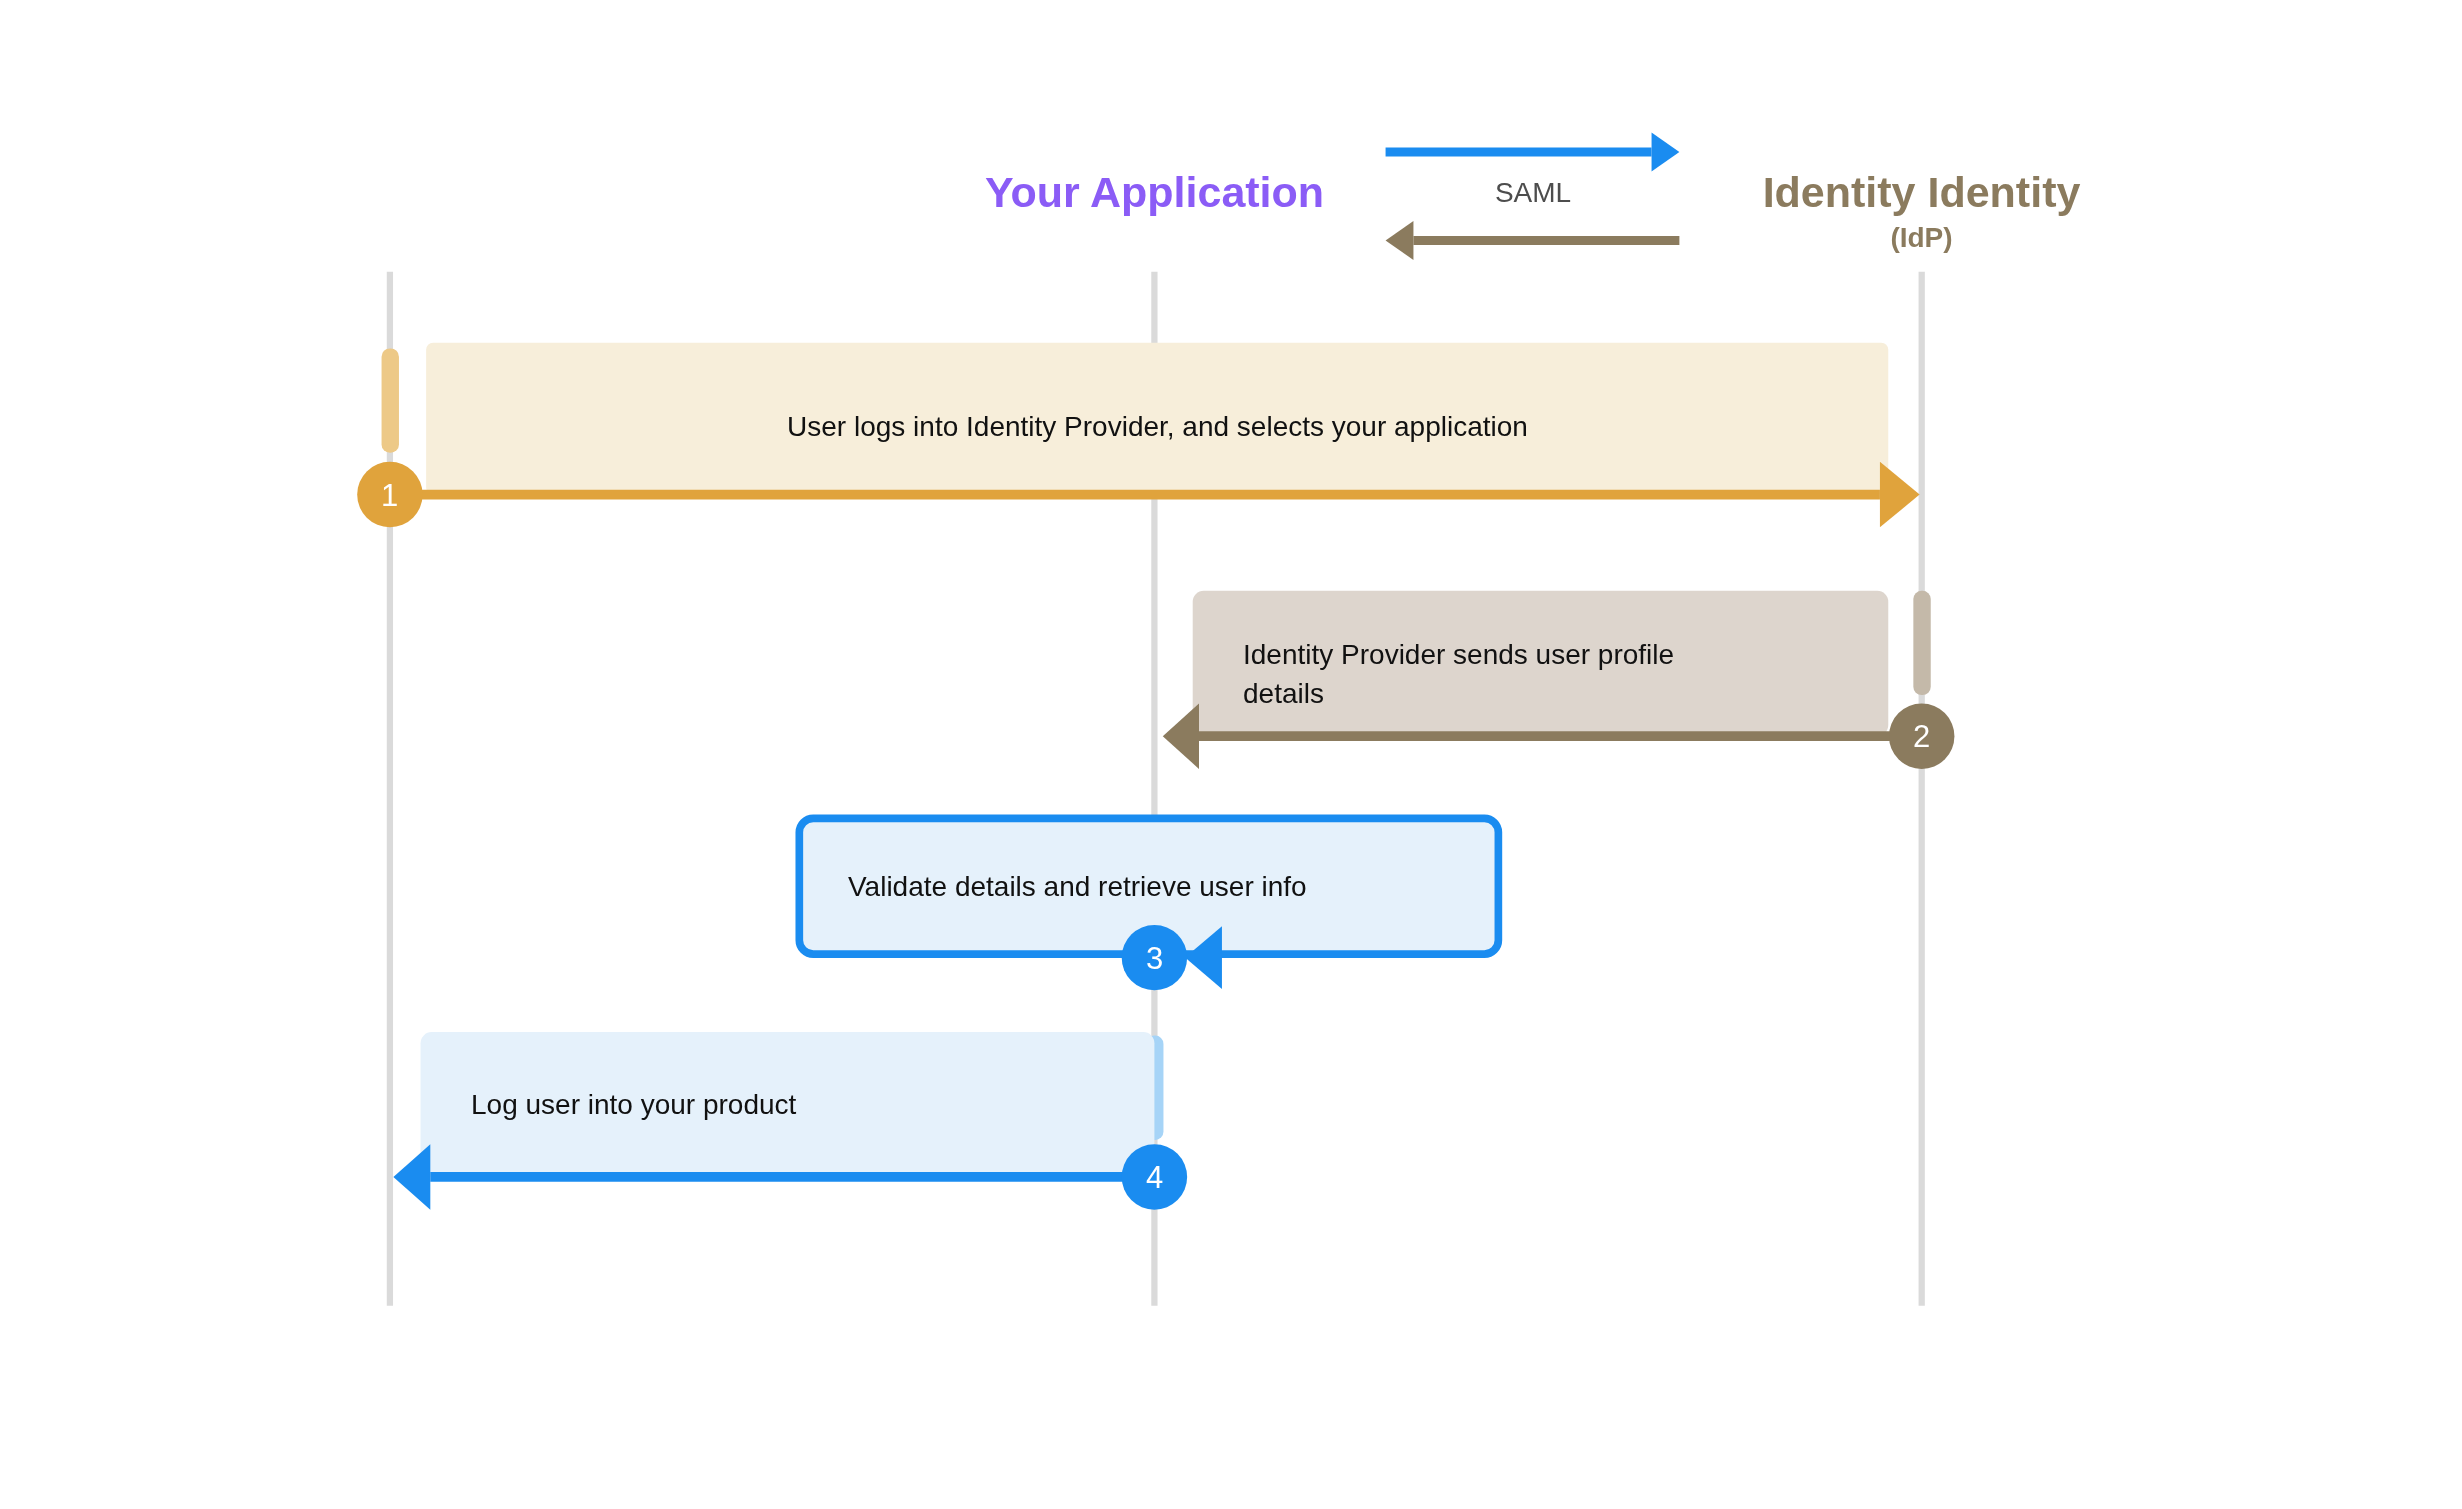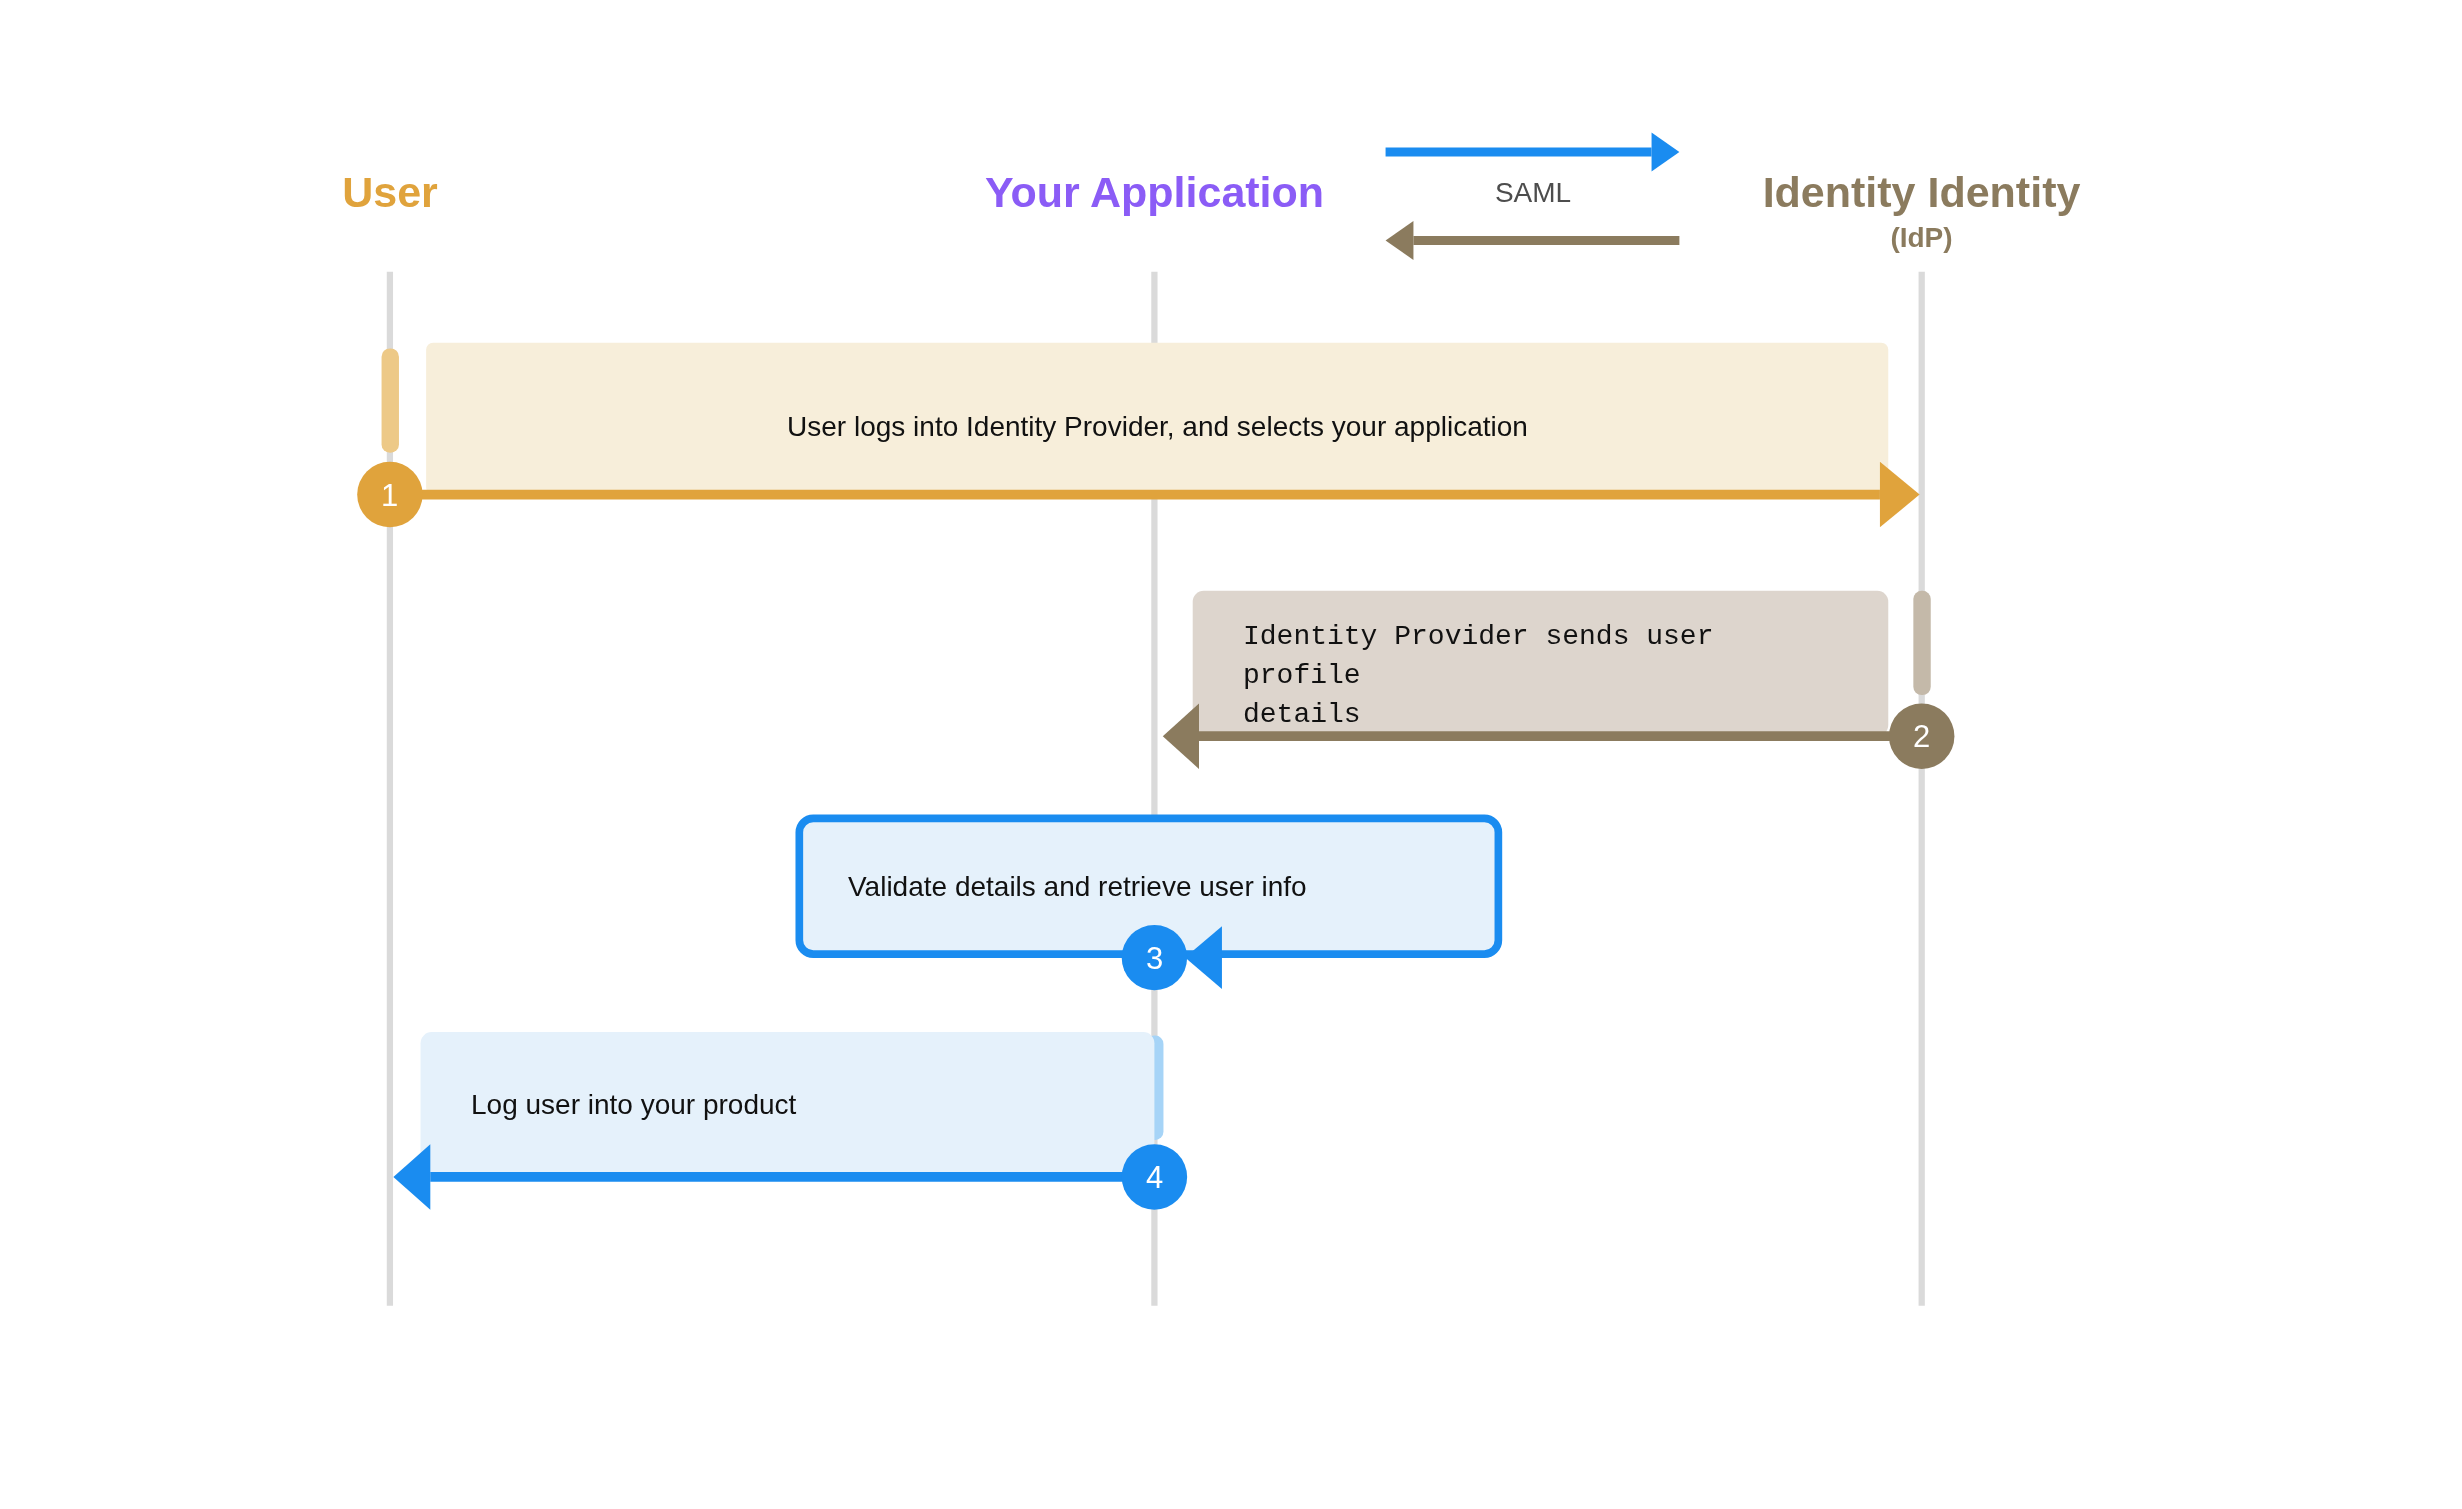--- a/index.html
+++ b/index.html
@@ -117,32 +117,31 @@
     <g>
       <rect x="1646" y="1487" width="25" height="150" rx="12" fill="#a6d4f7"></rect>
       <rect x="604" y="1482" width="1054" height="208" rx="16" fill="#e5f1fb"></rect>
       <line x1="618" y1="1690" x2="1658" y2="1690" stroke="#1a8cf0" stroke-width="14"></line>
       <polygon points="618,1643 565,1690 618,1737" fill="#1a8cf0"></polygon>
       <circle cx="1658" cy="1690" r="47" fill="#1a8cf0"></circle>
     </g>
 
   </svg>
 
-  <div class="hdr hdr-main" style="left:181px; top:167px; width:418px; color:#e0a33c;">User</div>
 
   <div class="hdr hdr-main" style="left:876px; top:167px; width:557px; color:#8b5cf6;">Your Application</div>
 
   <div class="hdr hdr-main" style="left:1643px; top:167px; width:557px; color:#8b7b5e;">Identity Identity</div>
   <div class="hdr hdr-sub" style="left:1643px; top:221px; width:557px; color:#8b7b5e;">(IdP)</div>
 
   <div class="saml-lbl" style="left:1386px; top:174px; width:294px;">SAML</div>
 
   <div class="lbl" style="left:468px; top:399px; width:1379px; text-align:center;margin-top:8px;">User logs into Identity Provider, and selects your application</div>
 
-  <div class="lbl" style="left:1243px; top:617px; width:599px;font-family:Liberation Mono, monospace;">Identity Provider sends user profile
+  <div class="lbl" style="left:1243px; top:635px; width:599px;">Identity Provider sends user profile
 details</div>
 
   <div class="lbl" style="left:848px; top:867px; width:613px;">Validate details and retrieve user info</div>
 
   <div class="lbl" style="left:471px; top:1085px; width:641px;">Log user into your product</div>
 
   <div class="badge-num" style="left:357px; top:480px;">1</div>
   <div class="badge-num" style="left:1889px; top:721px;">2</div>
   <div class="badge-num" style="left:1122px; top:943px;">3</div>
   <div class="badge-num" style="left:1122px; top:1162px;">4</div>

